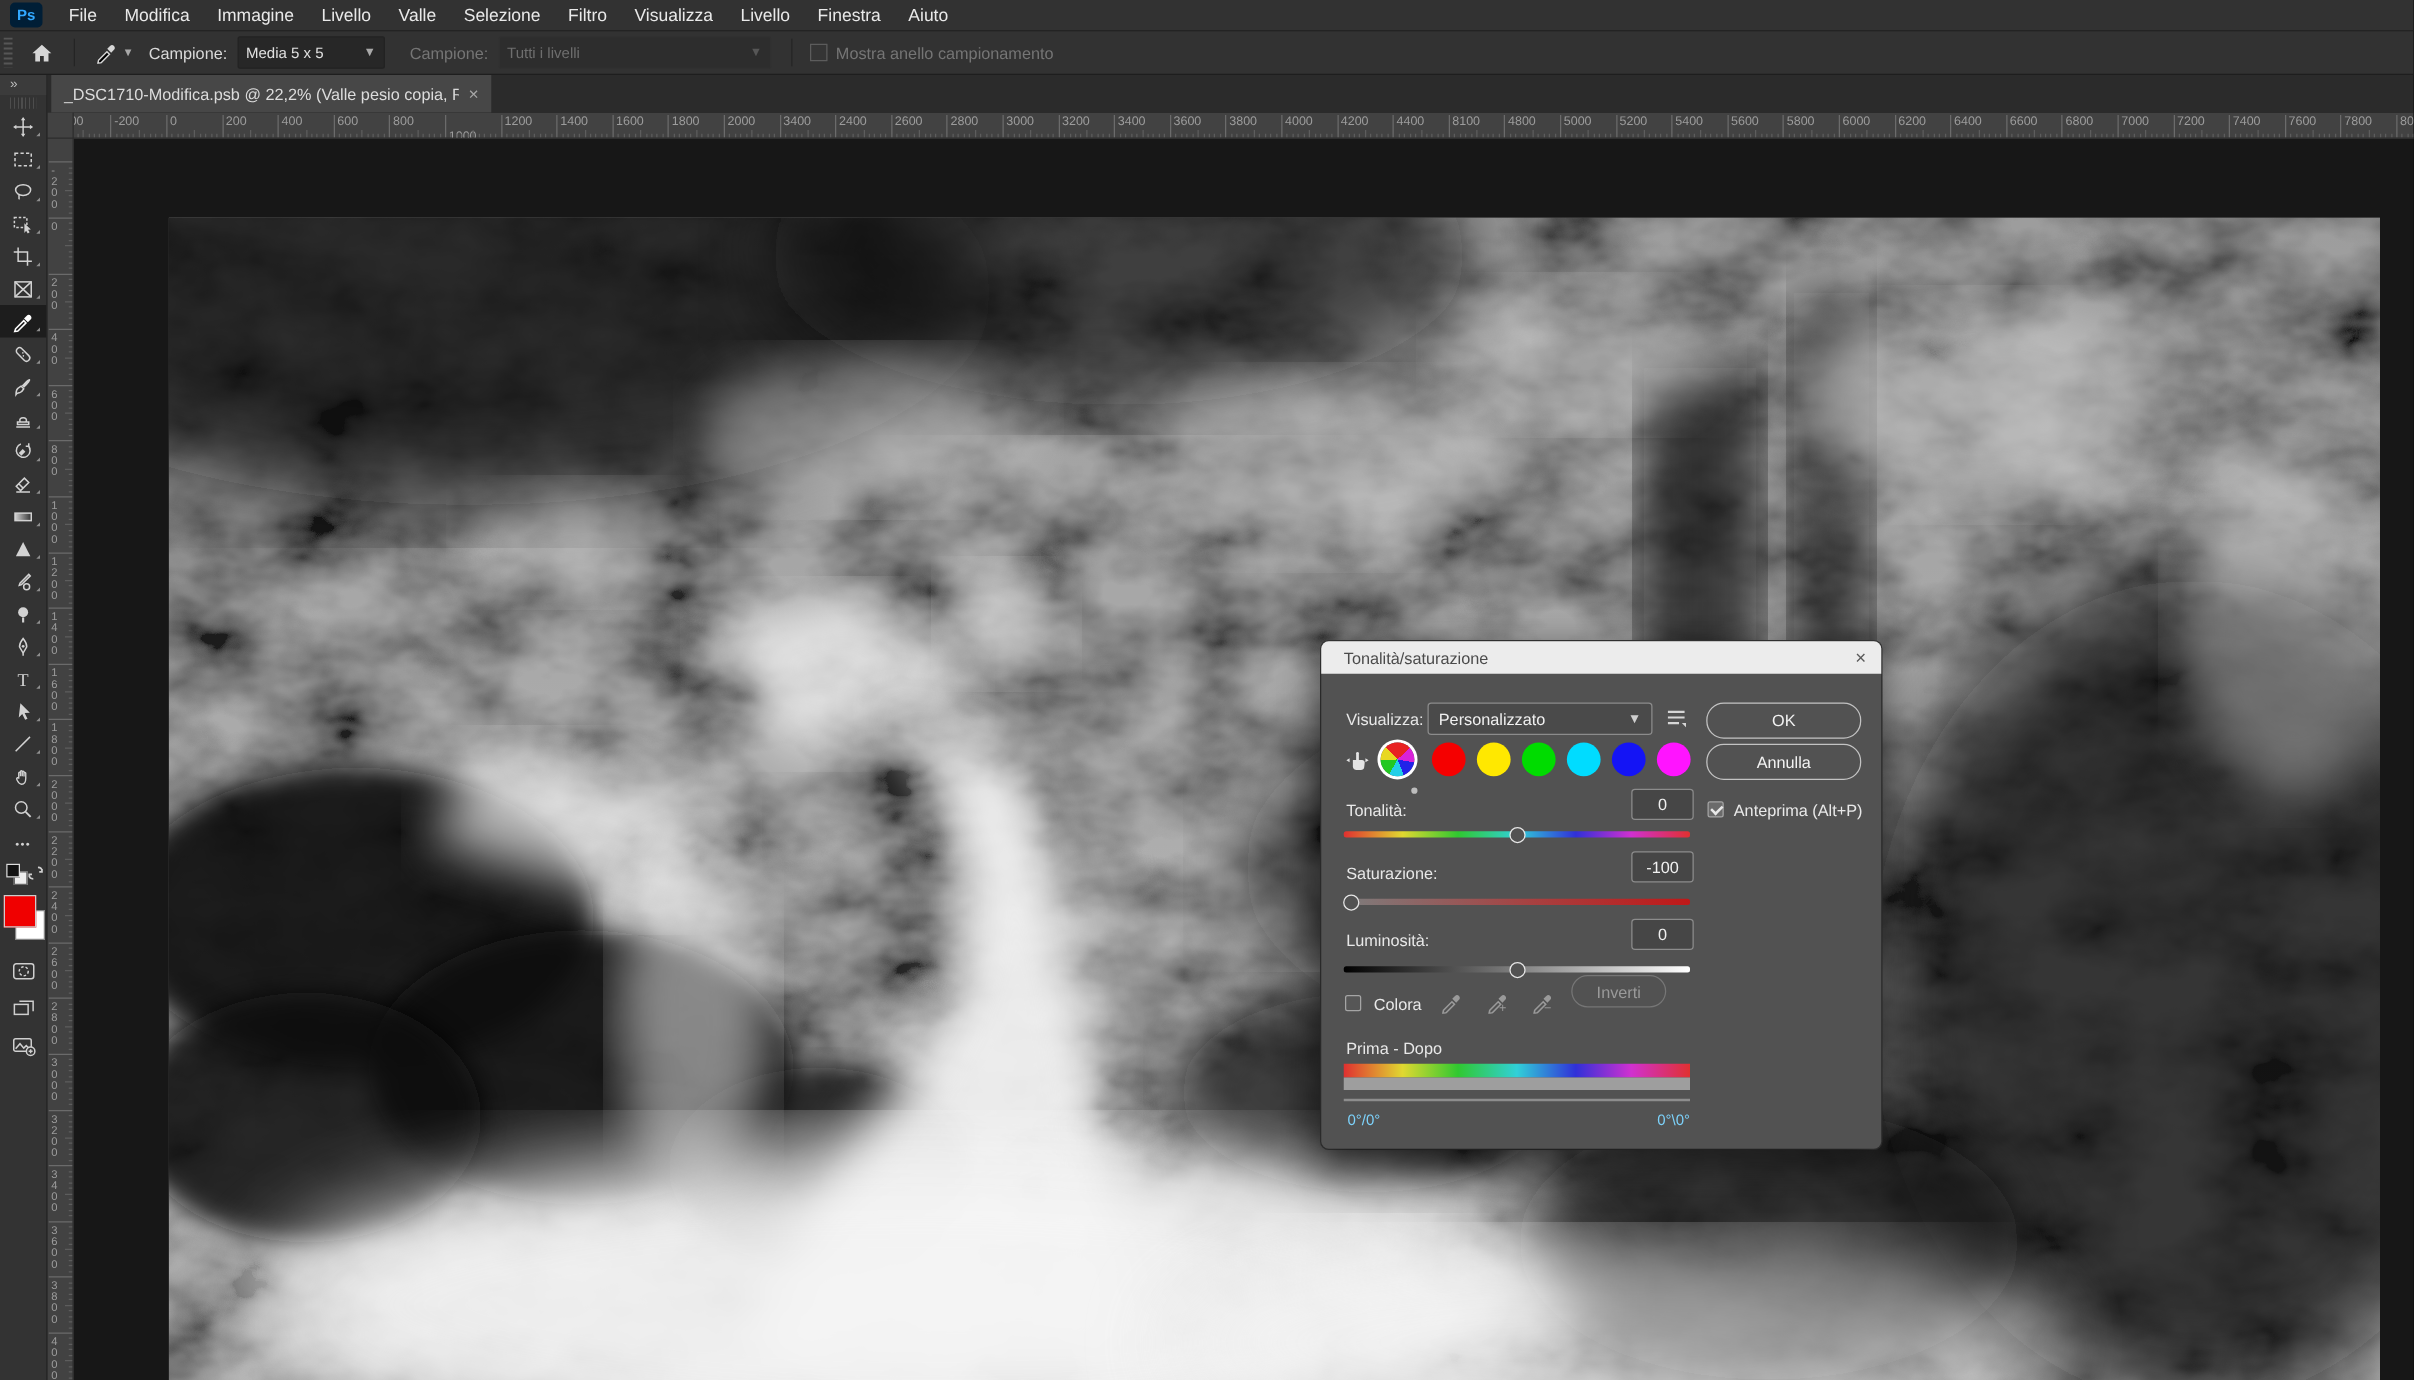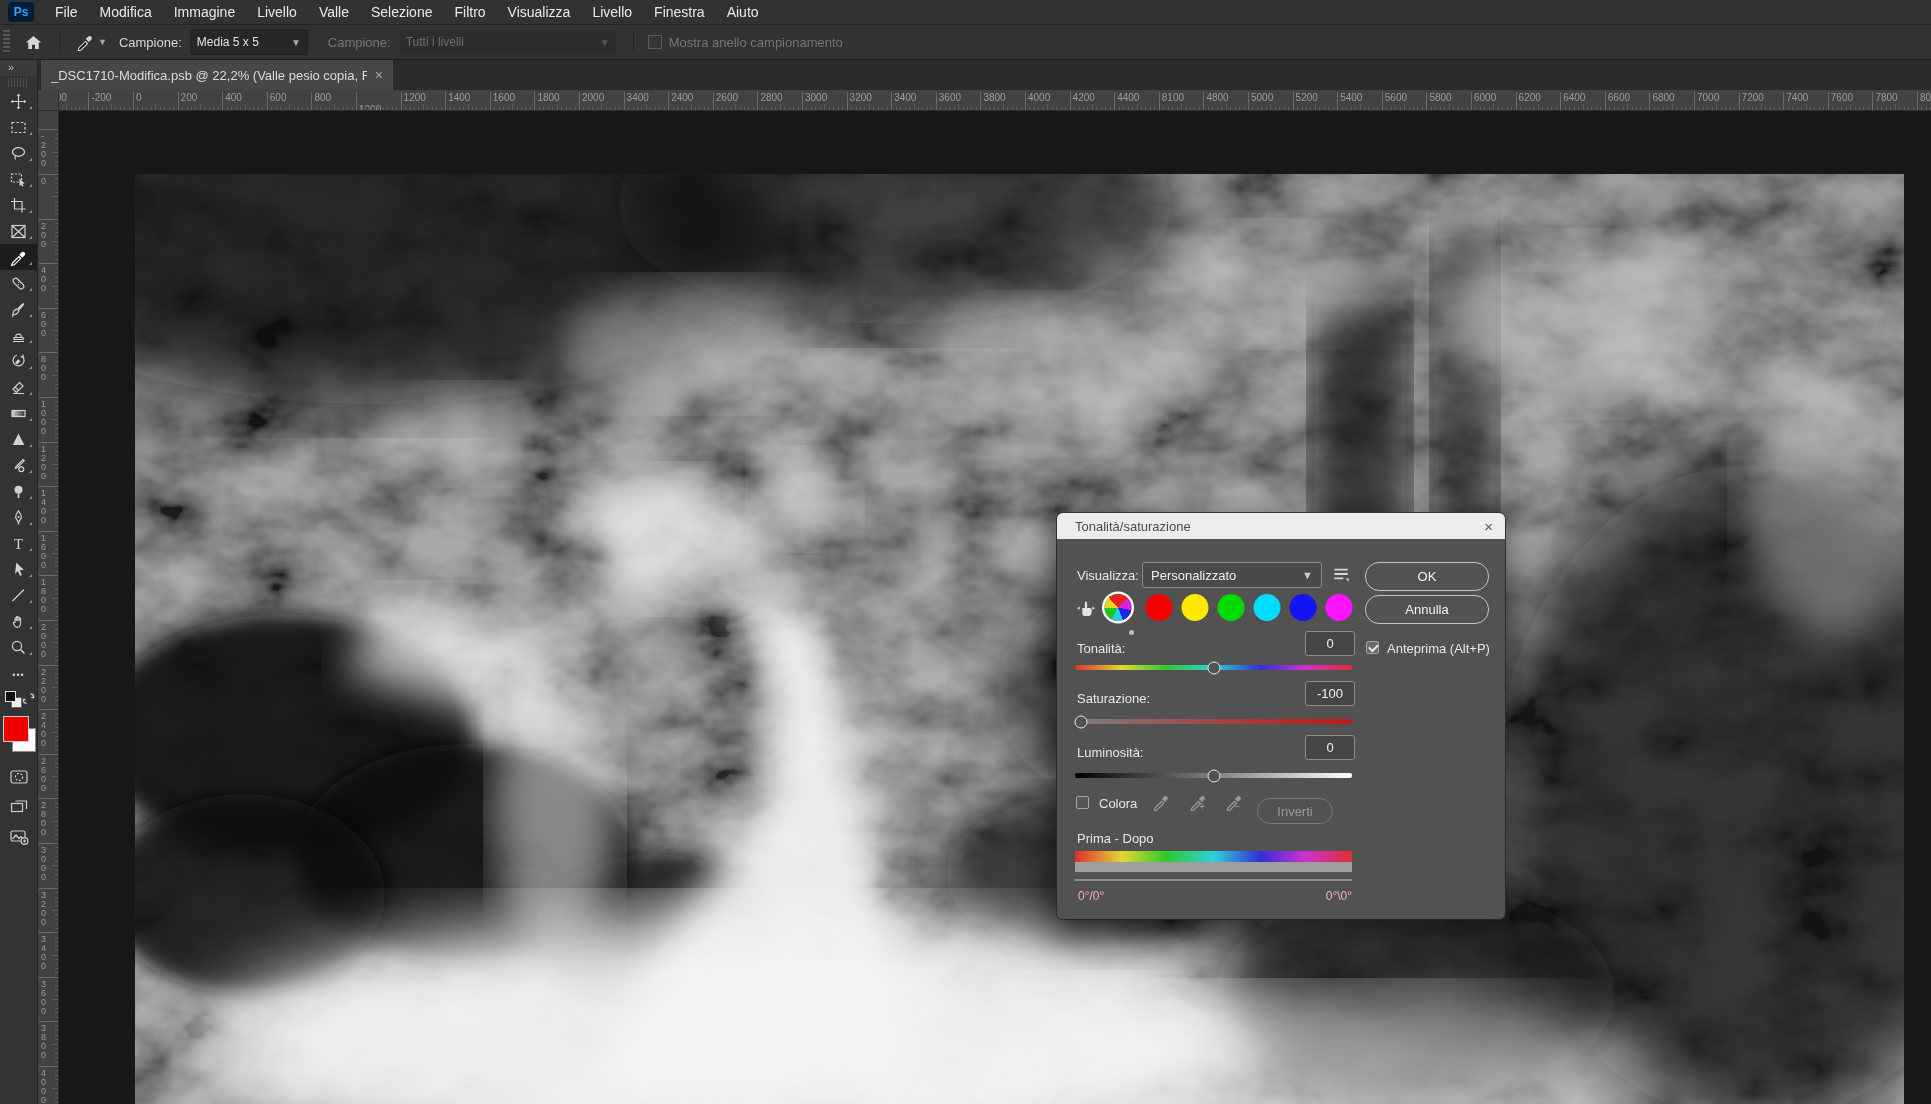--- a/index.html
+++ b/index.html
@@ -111,21 +111,21 @@
   #sat-track{background:linear-gradient(90deg,#7d7d7d,#a84040 55%,#c01818);}
   #light-track{background:linear-gradient(90deg,#000,#808080 50%,#fff);}
   .handle{position:absolute;top:8.5px;width:13px;height:13px;border:1.5px solid #e6e6e6;border-radius:50%;
           background:#525252;transform:translate(-50%,-50%);box-sizing:border-box;}
   .dropper{position:absolute;top:280px;width:18px;height:18px;color:#9a9a9a;}
   .dropper svg text{font-size:9px;fill:#9a9a9a;stroke:none;font-family:"Liberation Sans",sans-serif;}
   #bar-before{position:absolute;left:18px;top:338px;width:277px;height:11px;
        background:linear-gradient(90deg,#e03030,#e0d830 17%,#30c830 33%,#30d0d8 50%,#3030d8 67%,#d030d0 83%,#e03030);}
   #bar-after{position:absolute;left:18px;top:349px;width:277px;height:10px;background:#9e9e9e;}
   #bar-sep{position:absolute;left:18px;top:366px;width:277px;height:2px;background:#8d8d8d;}
-  .deg{position:absolute;top:376px;font-size:12px;color:#f9a8d4;}
+  .deg{position:absolute;top:376px;font-size:12px;color:#7dd3fc;}
 </style>
 </head>
 <body>
 
 <div id="app">
 
   <div id="menubar">
     <div id="ps-logo">Ps</div>
     <div id="menu-items" style="display: flex;">
         <span class="menu-item">File</span>
@@ -1270,21 +1270,21 @@
           <text x="9" y="15">+</text>
         </svg>
     </div>
     <div class="dropper" style="left:168px;">
       <svg viewBox="0 0 16 16" width="18" height="18" style="stroke:currentColor;fill:none;stroke-width:1.1;">
           <path d="M2.5 13.5l6-6 1.8 1.8-6 6-2.3.5z"></path>
           <path d="M8.7 5.3l2-2c.8-.8 2-.8 2.8 0 .8.8.8 2 0 2.8l-2 2z" fill="currentColor" stroke="none"></path>
           <text x="9" y="15">−</text>
         </svg>
     </div>
-    <div class="pill-btn disabled" style="left:200px;top:285px;width:74px;height:24px;">Inverti</div>
+    <div class="pill-btn disabled" style="left:200px;top:267px;width:74px;height:24px;">Inverti</div>
 
     <span class="dlg-label" style="left:20px;top:318px;">Prima - Dopo</span>
     <div id="bar-before"></div>
     <div id="bar-after"></div>
     <div id="bar-sep"></div>
     <span class="deg" style="left:21px;">0°/0°</span>
     <span class="deg" style="right:153px;">0°\0°</span>
   </div>
 </div>
 

